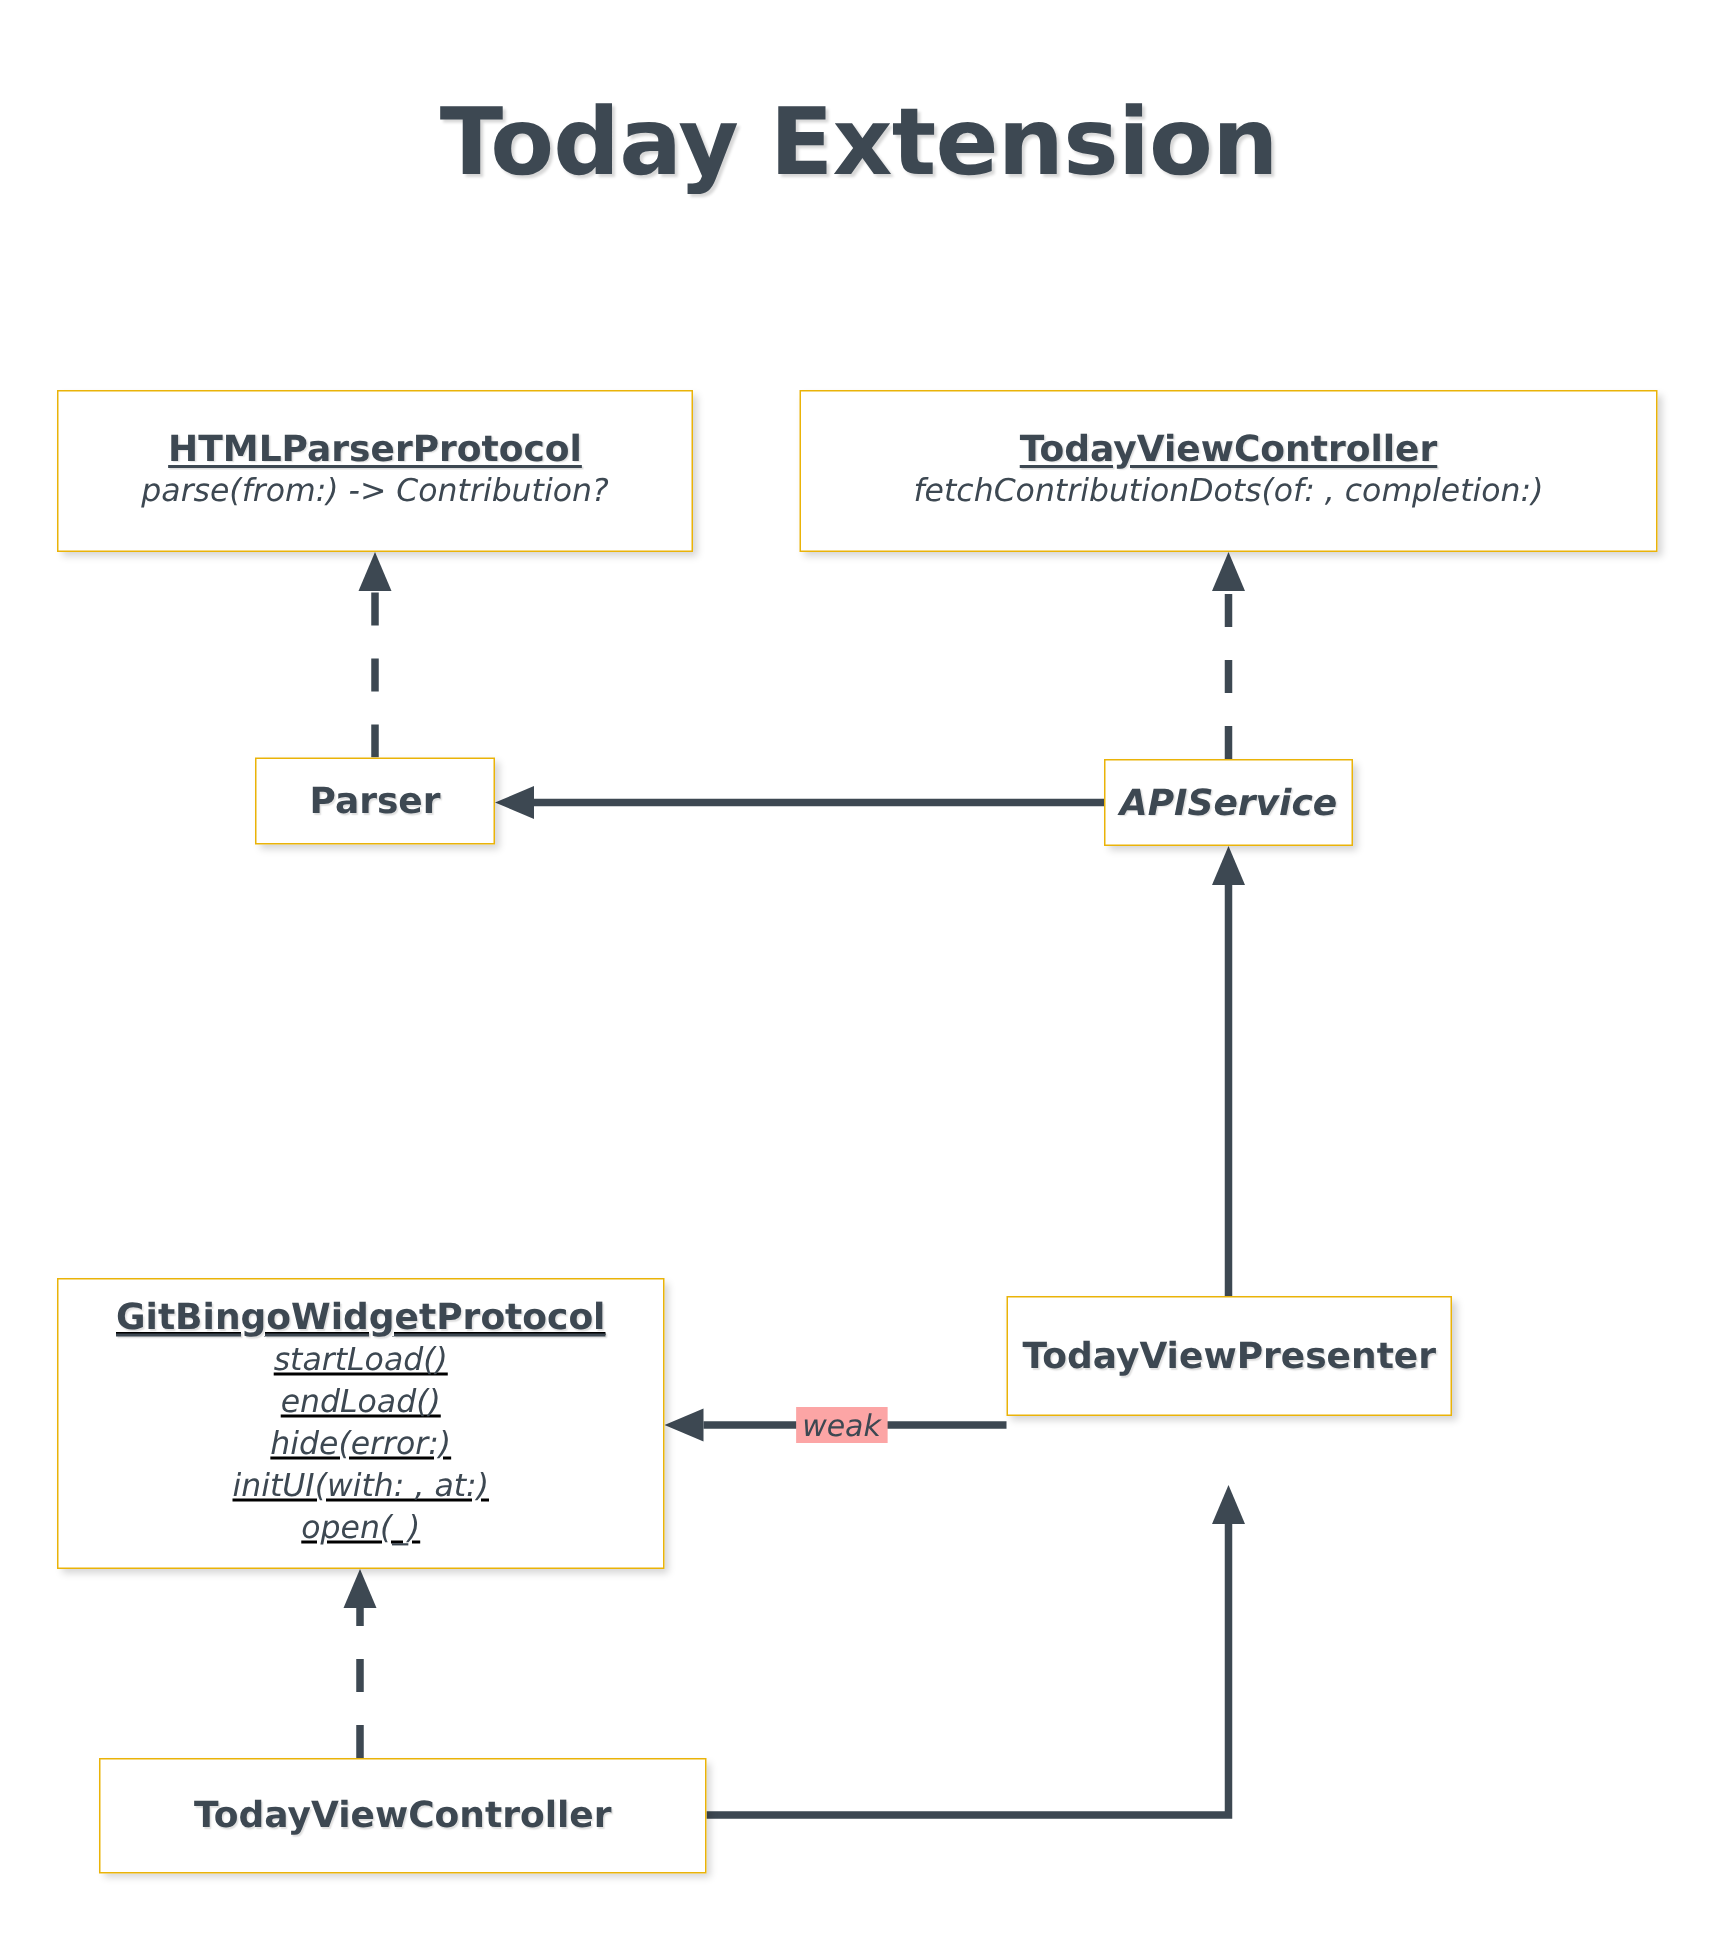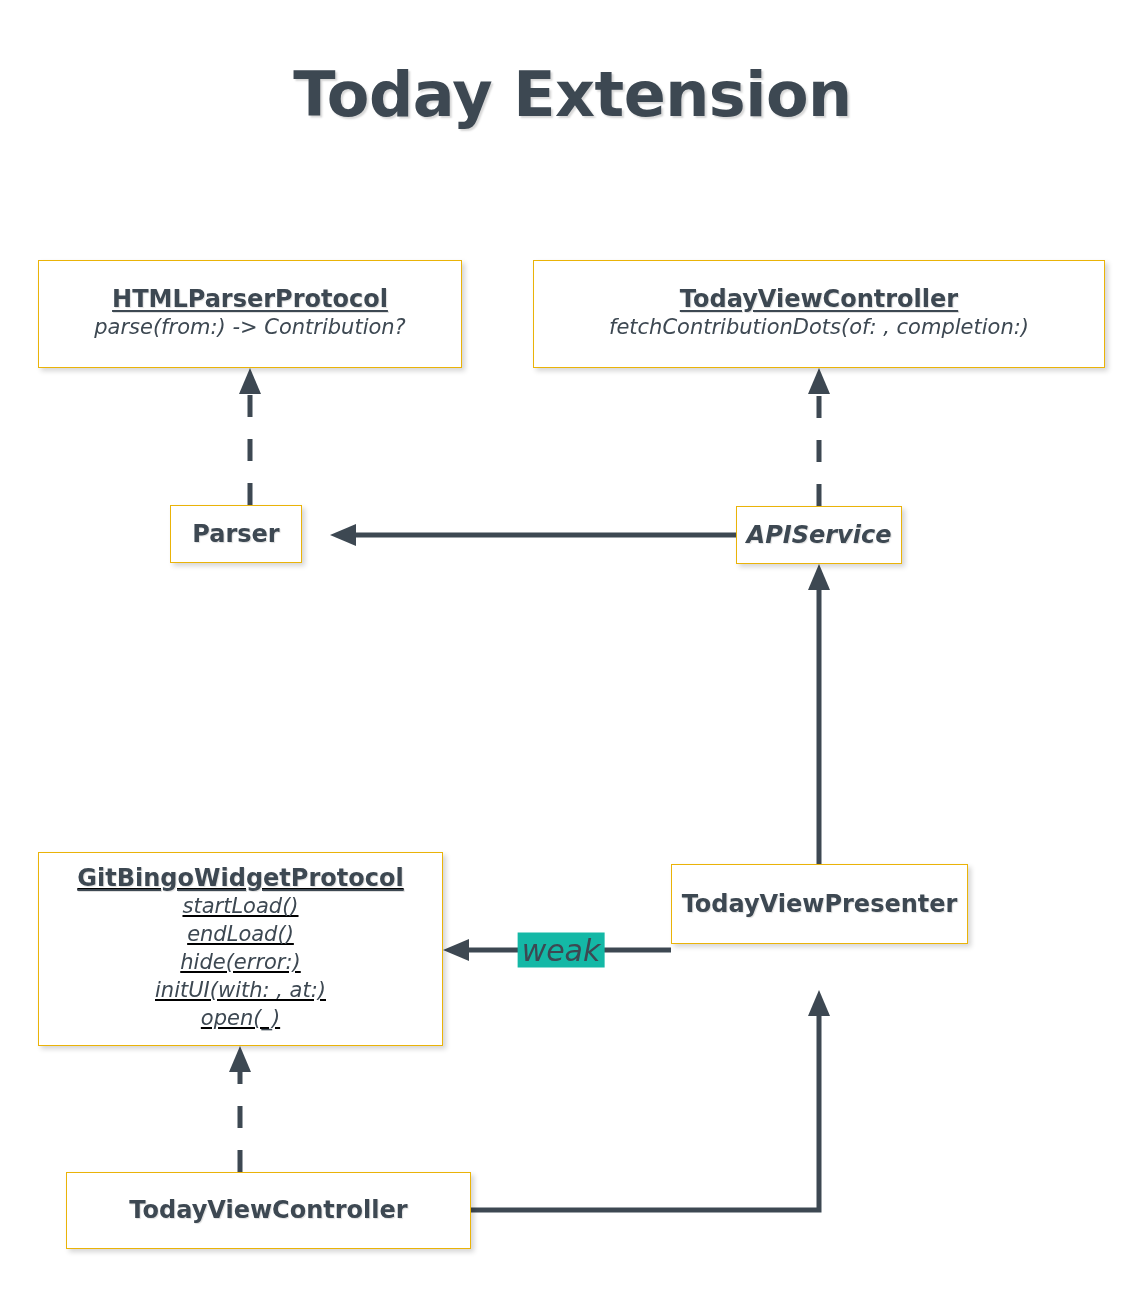--- a/index.html
+++ b/index.html
@@ -75,24 +75,24 @@
     font-style: italic;
     color: #3d4852;
     text-align: center;
     line-height: 1.33;
     white-space: nowrap;
   }
 
   
   .edge-label {
     position: absolute;
-    font-size: 30px;
+    font-size: 20px;
     font-style: italic;
     color: #3d4852;
-    background: #14b8a6;
+    background: #fca5a5;
     padding: 0 4px;
     white-space: nowrap;
     z-index: 4;
     transform: translate(-50%, -50%);
   }
 
   #edges {
     position: absolute;
     left: 0;
     top: 0;
@@ -129,21 +129,21 @@
         <div class="node-members">
           <div class="node-member">parse(from:) -&gt; Contribution?</div>
         </div>
       </div>
       <div class="node protocol" style="left: 533px; top: 260px; width: 572px; height: 108px;">
         <div class="node-title">TodayViewController</div>
         <div class="node-members">
           <div class="node-member">fetchContributionDots(of: , completion:)</div>
         </div>
       </div>
-      <div class="node" style="left: 170px; top: 505px; width: 132px; height: 58px;">
+      <div class="node" style="left: 170px; top: 505px; width: 160px; height: 58px;">
         <div class="node-title">Parser</div>
       </div>
       <div class="node" style="left: 736px; top: 506px; width: 166px; height: 58px; font-style: italic;">
         <div class="node-title">APIService</div>
       </div>
       <div class="node protocol" style="left: 38px; top: 852px; width: 405px; height: 194px; text-decoration: underline;">
         <div class="node-title">GitBingoWidgetProtocol</div>
         <div class="node-members">
           <div class="node-member">startLoad()</div>
           <div class="node-member">endLoad()</div>

